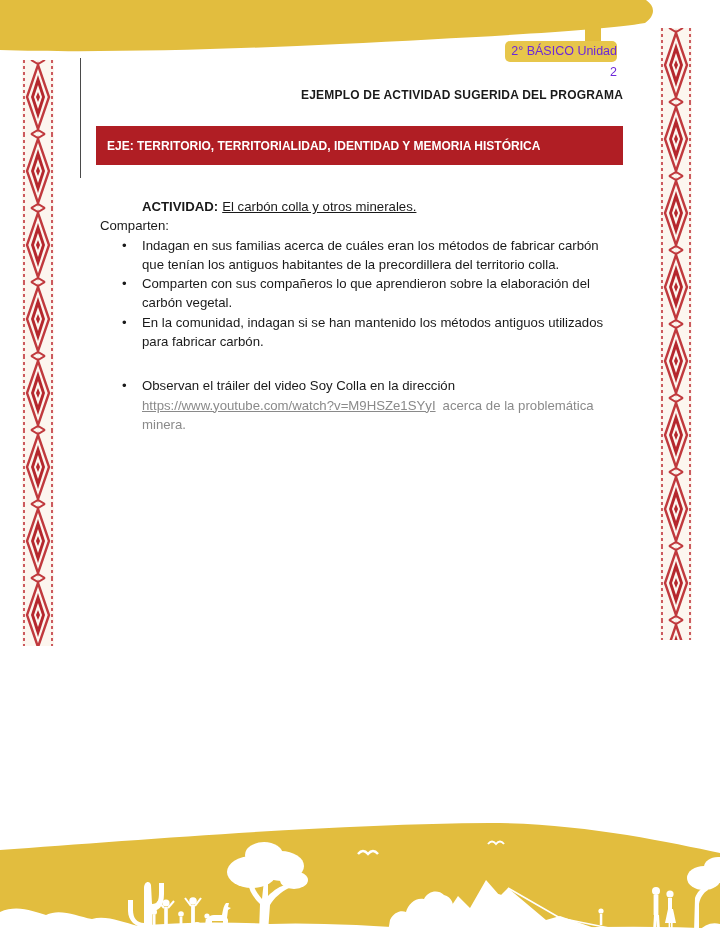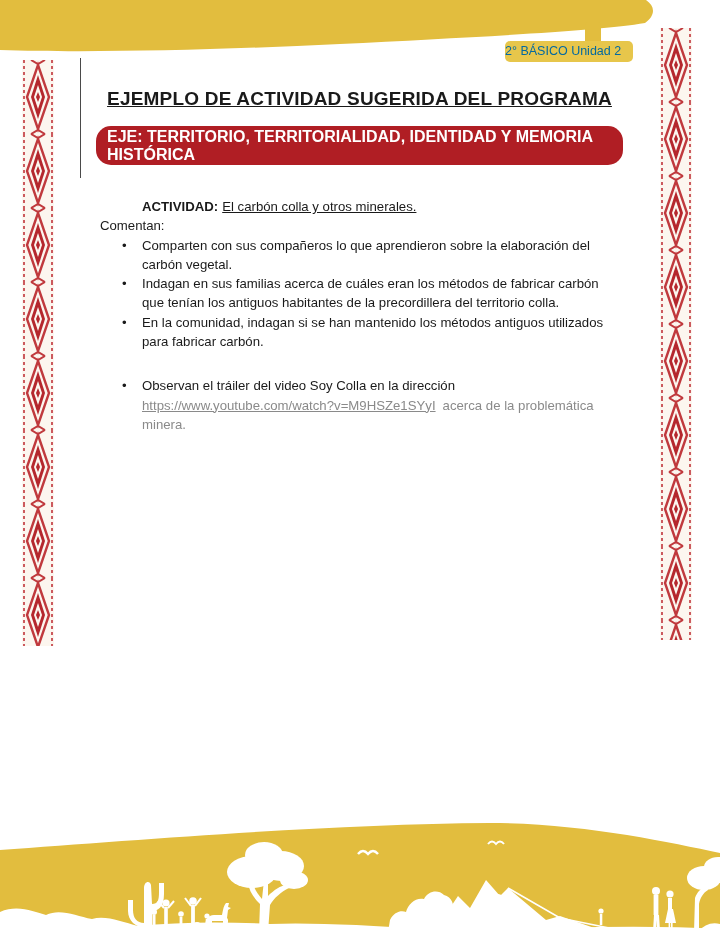--- a/index.html
+++ b/index.html
@@ -4,38 +4,38 @@
 <style>
   html,body{margin:0;padding:0;background:#ffffff;}
   .page{position:relative;width:720px;height:932px;background:#ffffff;overflow:hidden;
         font-family:"Liberation Sans",sans-serif;color:#1a1a1a;}
   svg{display:block;}
 
   
   .top-band{position:absolute;top:0;left:0;width:720px;height:64px;}
   .badge-connector{position:absolute;left:585px;top:22px;width:16px;height:22px;
         background:#E2BD3E;border-radius:3px;}
-  .unit-badge{position:absolute;left:505px;top:41px;width:128px;height:21px;
-        background:#E7C64B;border-radius:5px;color:#0369a1;font-size:12.5px;
-        line-height:21px;text-align:left;}
+  .unit-badge{position:absolute;left:505px;top:41px;width:112px;height:21px;
+        background:#E7C64B;border-radius:5px;color:#6d28d9;font-size:12.5px;
+        line-height:21px;text-align:right;}
 
   
   .strip{position:absolute;}
   .strip-left{left:22px;top:60px;width:32px;height:586px;}
   .strip-right{left:660px;top:28px;width:32px;height:612px;}
 
   
   .frame-line{position:absolute;left:80px;top:58px;width:1px;height:120px;background:#4a4a4a;}
 
   
-  .doc-title{position:absolute;left:96px;top:88px;width:527px;text-align:center;
-        font-weight:700;font-size:19px;letter-spacing:.2px;text-decoration:underline;}
+  .doc-title{position:absolute;left:96px;top:88px;width:527px;text-align:right;
+        font-weight:700;font-size:12px;letter-spacing:.2px;}
   .eje-banner{position:absolute;left:96px;top:126px;width:527px;height:39px;
         box-sizing:border-box;background:#B01E24;color:#ffffff;font-weight:700;
-        font-size:16px;display:flex;align-items:center;padding-left:11px;border-radius:15px;}
+        font-size:12px;display:flex;align-items:center;padding-left:11px;}
   .body-text{position:absolute;left:100px;top:197px;width:524px;
         font-size:13.2px;line-height:19.3px;}
   .body-text p{margin:0;}
   .activity-label{font-weight:700;margin-left:42px;}
   .activity-text{margin-left:4px;text-decoration:underline;}
   .examples-label{margin-top:19px;}
   .bullet-list{margin-top:0;}
   .bullet-item{position:relative;padding-left:42px;}
   .bullet-item::before{content:"\2022";position:absolute;left:22px;top:0;}
   .video-line2{color:#8a8a8a;}
@@ -95,25 +95,25 @@
   <div class="doc-title">EJEMPLO DE ACTIVIDAD SUGERIDA DEL PROGRAMA</div>
 
   <div class="eje-banner">
     <span>EJE: TERRITORIO, TERRITORIALIDAD, IDENTIDAD Y MEMORIA HISTÓRICA</span>
   </div>
 
   <div class="body-text">
     <p>
       <span class="activity-label">ACTIVIDAD:</span><span class="activity-text">El carbón colla y otros minerales.</span>
     </p>
-    <p class="examples-label">Comentan:</p>
+    <p class="examples-label">Comparten:</p>
 
     <div class="bullet-list">
+      <div class="bullet-item">Indagan en sus familias acerca de cuáles eran los métodos de fabricar carbón que tenían los antiguos habitantes de la precordillera del territorio colla.</div>
       <div class="bullet-item">Comparten con sus compañeros lo que aprendieron sobre la elaboración del carbón vegetal.</div>
-      <div class="bullet-item">Indagan en sus familias acerca de cuáles eran los métodos de fabricar carbón que tenían los antiguos habitantes de la precordillera del territorio colla.</div>
       <div class="bullet-item">En la comunidad, indagan si se han mantenido los métodos antiguos utilizados para fabricar carbón.</div>
       <div class="bullet-item">
         <span style="display:block;margin-top:25px;">Observan el tráiler del video Soy Colla en la dirección</span>
         <span class="video-line2" style="display:block;">
           <a class="video-link">https://www.youtube.com/watch?v=M9HSZe1SYyI</a><span class="video-suffix">acerca de la problemática minera.</span>
         </span>
       </div>
     </div>
   </div>
 

